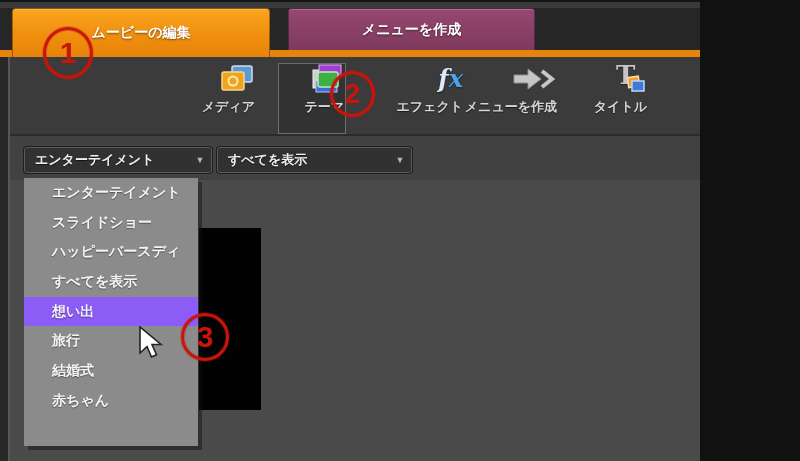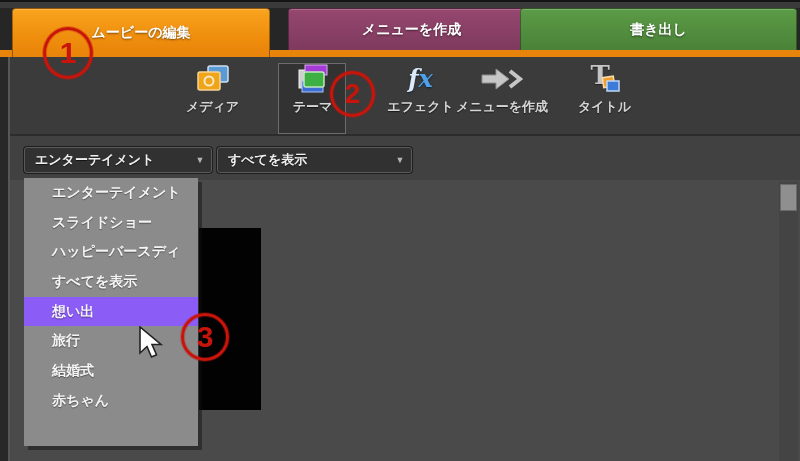--- a/index.html
+++ b/index.html
@@ -1,35 +1,35 @@
 <!DOCTYPE html>
 <html><head>
 <meta charset="utf-8">
 <style>
   * { margin:0; padding:0; box-sizing:border-box; }
   body { background:#111; font-family:"Liberation Sans","DejaVu Sans",sans-serif; }
-  .screen{ position:relative; width:800px; height:461px; background:#4a4a4a; overflow:hidden;text-decoration:underline; }
+  .screen{ position:relative; width:700px; height:461px; background:#4a4a4a; overflow:hidden;text-decoration:underline; }
 
   
   .top-edge{ position:absolute; left:0; top:0; width:800px; height:2px; background:#141414; }
   .top-strip{ position:absolute; left:0; top:2px; width:800px; height:6px; background:#3a3a3a; }
   .tab-row-bg{ position:absolute; left:0; top:8px; width:800px; height:42px; background:#262626; }
   .tab{ position:absolute; top:8px; height:42px; display:flex; align-items:center; justify-content:center;
         font-size:14px; font-weight:bold; color:#fff; text-shadow:0 1px 2px rgba(0,0,0,.5);
         border:1px solid rgba(0,0,0,.35); border-bottom:none; border-radius:4px 4px 0 0;
         box-shadow:inset 0 1px 0 rgba(255,255,255,.22); }
   .tab-active{ left:12px; width:258px; height:49px; z-index:3;
         background:linear-gradient(#f9a41f,#ef8d0d 60%,#e8840a); }
   .tab-menu{ left:288px; width:247px; background:linear-gradient(#96476f,#7f3a5e); }
   .tab-export{ left:520px; width:277px; background:linear-gradient(#5b9b46,#4a8238); }
   .orange-line{ position:absolute; left:0; top:50px; width:800px; height:7px; background:#e8840a; z-index:2; }
 
   
   .toolbar{ position:absolute; left:0; top:57px; width:800px; height:77px; background:#3b3b3b; }
-  .tool-item{ position:absolute; top:60px; display:flex; flex-direction:column; align-items:center; height:68px; z-index:4; }
+  .tool-item{ position:absolute; top:60px; display:flex; flex-direction:column; align-items:flex-end; height:68px; z-index:4; }
   .tool-icon{ height:38px; display:flex; align-items:center; justify-content:center; }
   .tool-label{ font-size:13px; font-weight:bold; color:#d6d6d6; text-shadow:0 1px 1px rgba(0,0,0,.6); white-space:nowrap; }
   .theme-box{ position:absolute; left:278px; top:63px; width:68px; height:71px; background:#323232;
               border:1px solid #6c6c6c; z-index:3; }
   .fx-text{ font-style:italic; font-weight:bold; font-size:24px; font-family:"DejaVu Serif",serif; line-height:1; }
   .fx-f{ color:#dceafa; text-shadow:0 1px 2px #123; }
   .fx-x{ color:#4fa0e8; text-shadow:0 1px 2px #123; }
   .titles-T{ font-family:"DejaVu Serif",serif; font-weight:bold; font-size:26px; color:#c4c4c4;
              line-height:1; text-shadow:0 1px 1px #222; }
 
@@ -77,21 +77,20 @@
 <body>
 
 <div class="screen">
 
   <div class="top-edge"></div>
   <div class="top-strip"></div>
   <div class="tab-row-bg"></div>
 
   <div class="tab tab-active">ムービーの編集</div>
   <div class="tab tab-menu">メニューを作成</div>
-  <div class="tab tab-export">書き出し</div>
   <div class="orange-line"></div>
 
   <div class="toolbar"></div>
   <div class="theme-box"></div>
 
   <div class="tool-item" style="left:170px; width:85px;">
     <div class="tool-icon">
       <svg width="36" height="32" viewBox="0 0 36 32">
         <rect x="13" y="3" width="20" height="16" rx="2" fill="#5b9bd5" stroke="#cfe0f0" stroke-width="1.5"></rect>
         <rect x="3" y="9" width="22" height="18" rx="2" fill="#f0a418" stroke="#f7d596" stroke-width="1.5"></rect>

